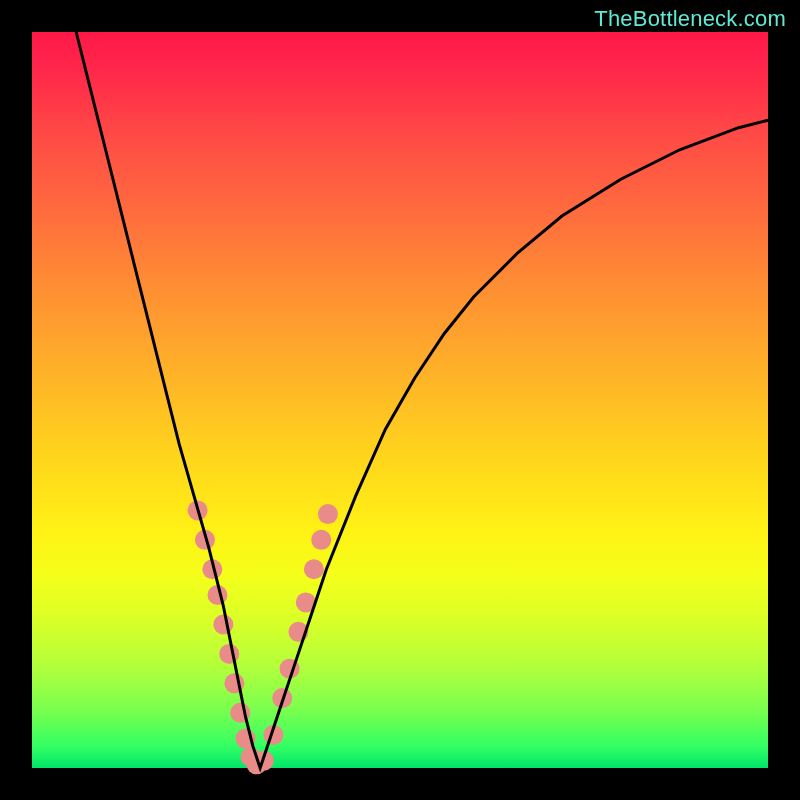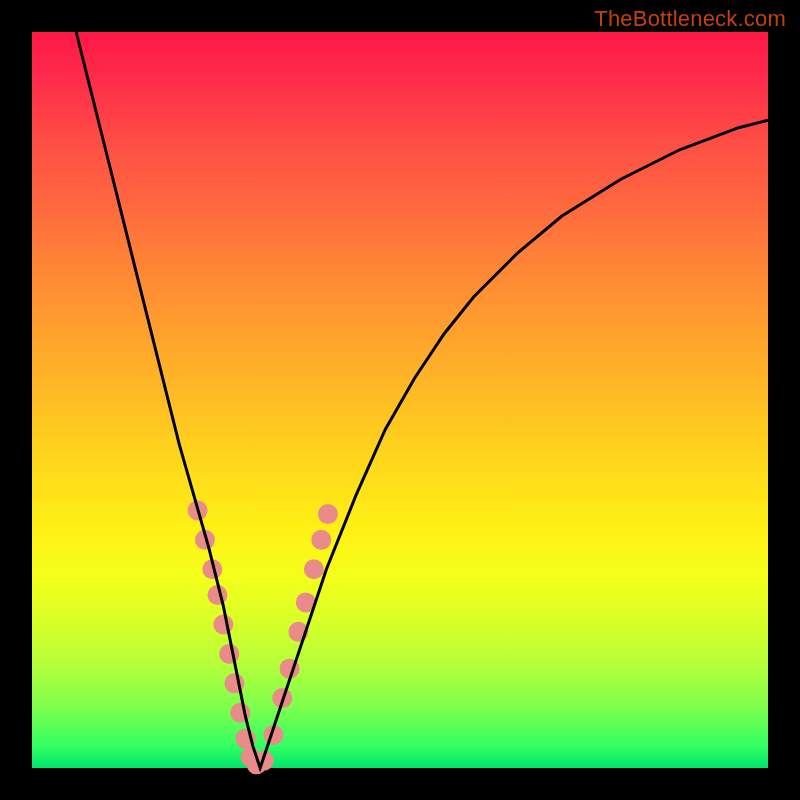--- a/index.html
+++ b/index.html
@@ -41,21 +41,21 @@
       #b4ff3a 86%,
       #7bff4e 92%,
       #34ff62 97%,
       #00e56a 100%
     );
   }
   .watermark {
     position: absolute;
     top: 6px;
     right: 14px;
-    color: #c2410c;
+    color: #5eead4;
     font-size: 22px;
     font-weight: 500;
     letter-spacing: 0.2px;
     user-select: none;
     margin-left: 24px;
   }
   svg.curve {
     position: absolute;
     left: 0;
     top: 0;

